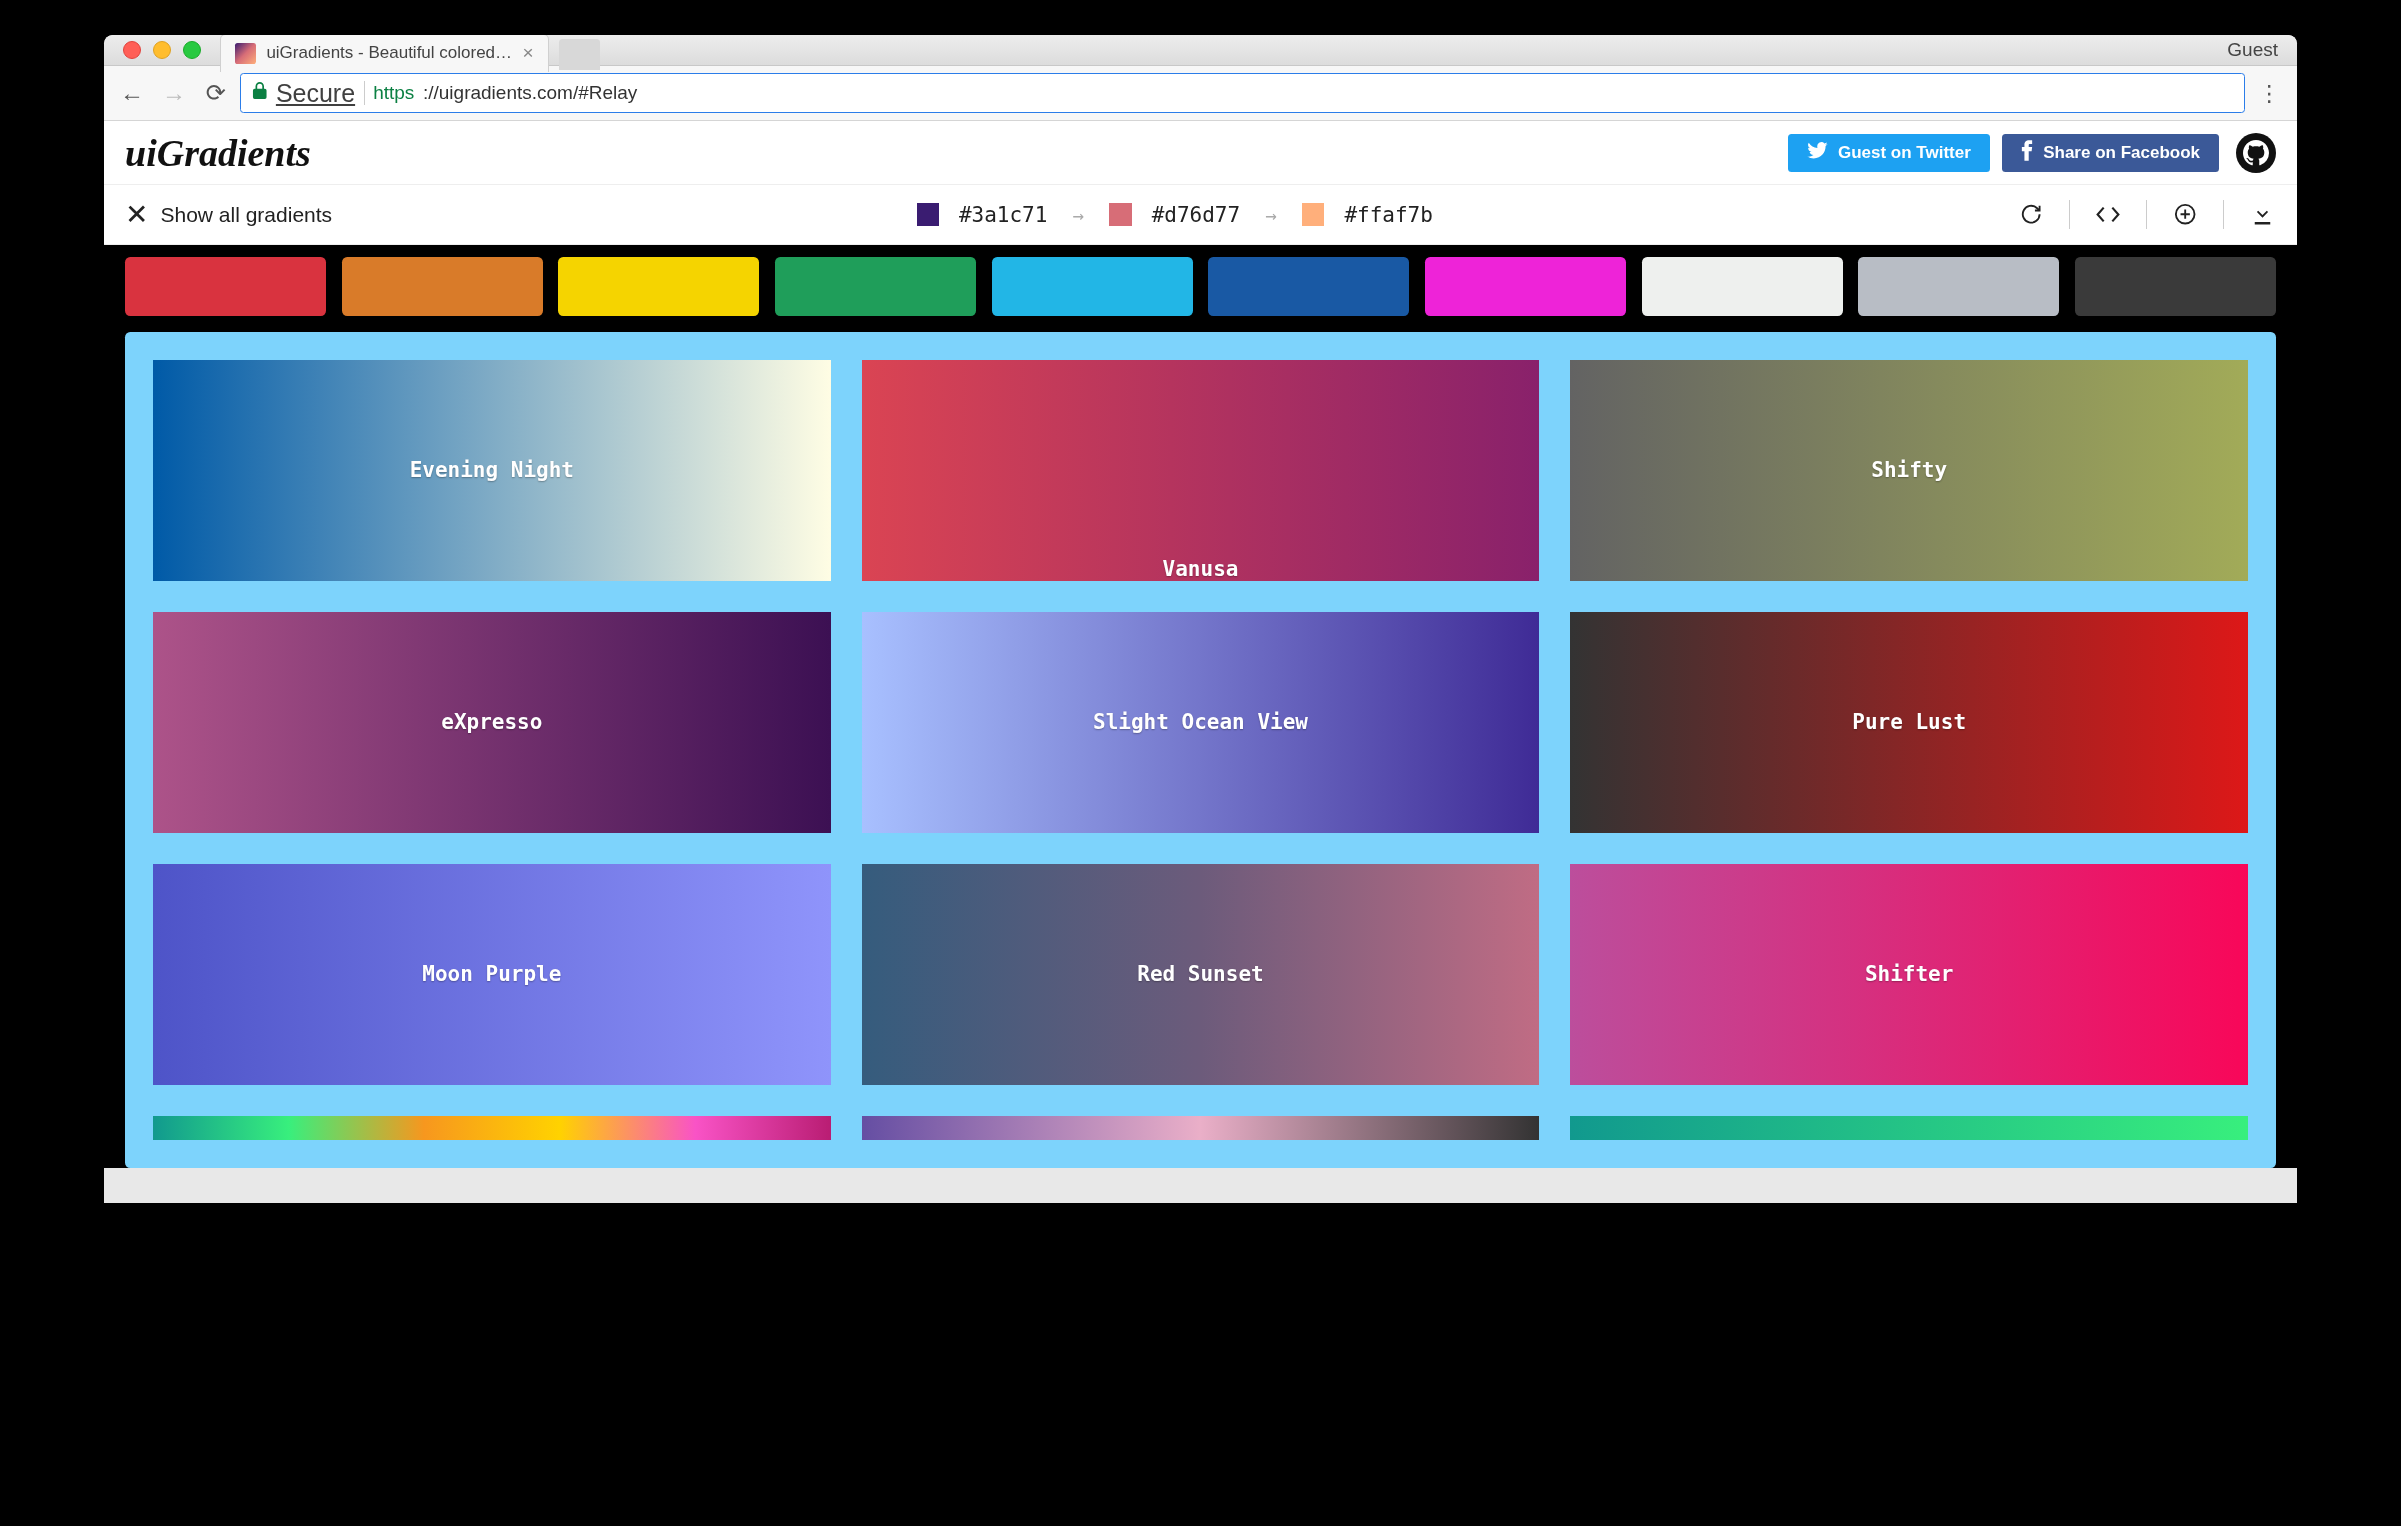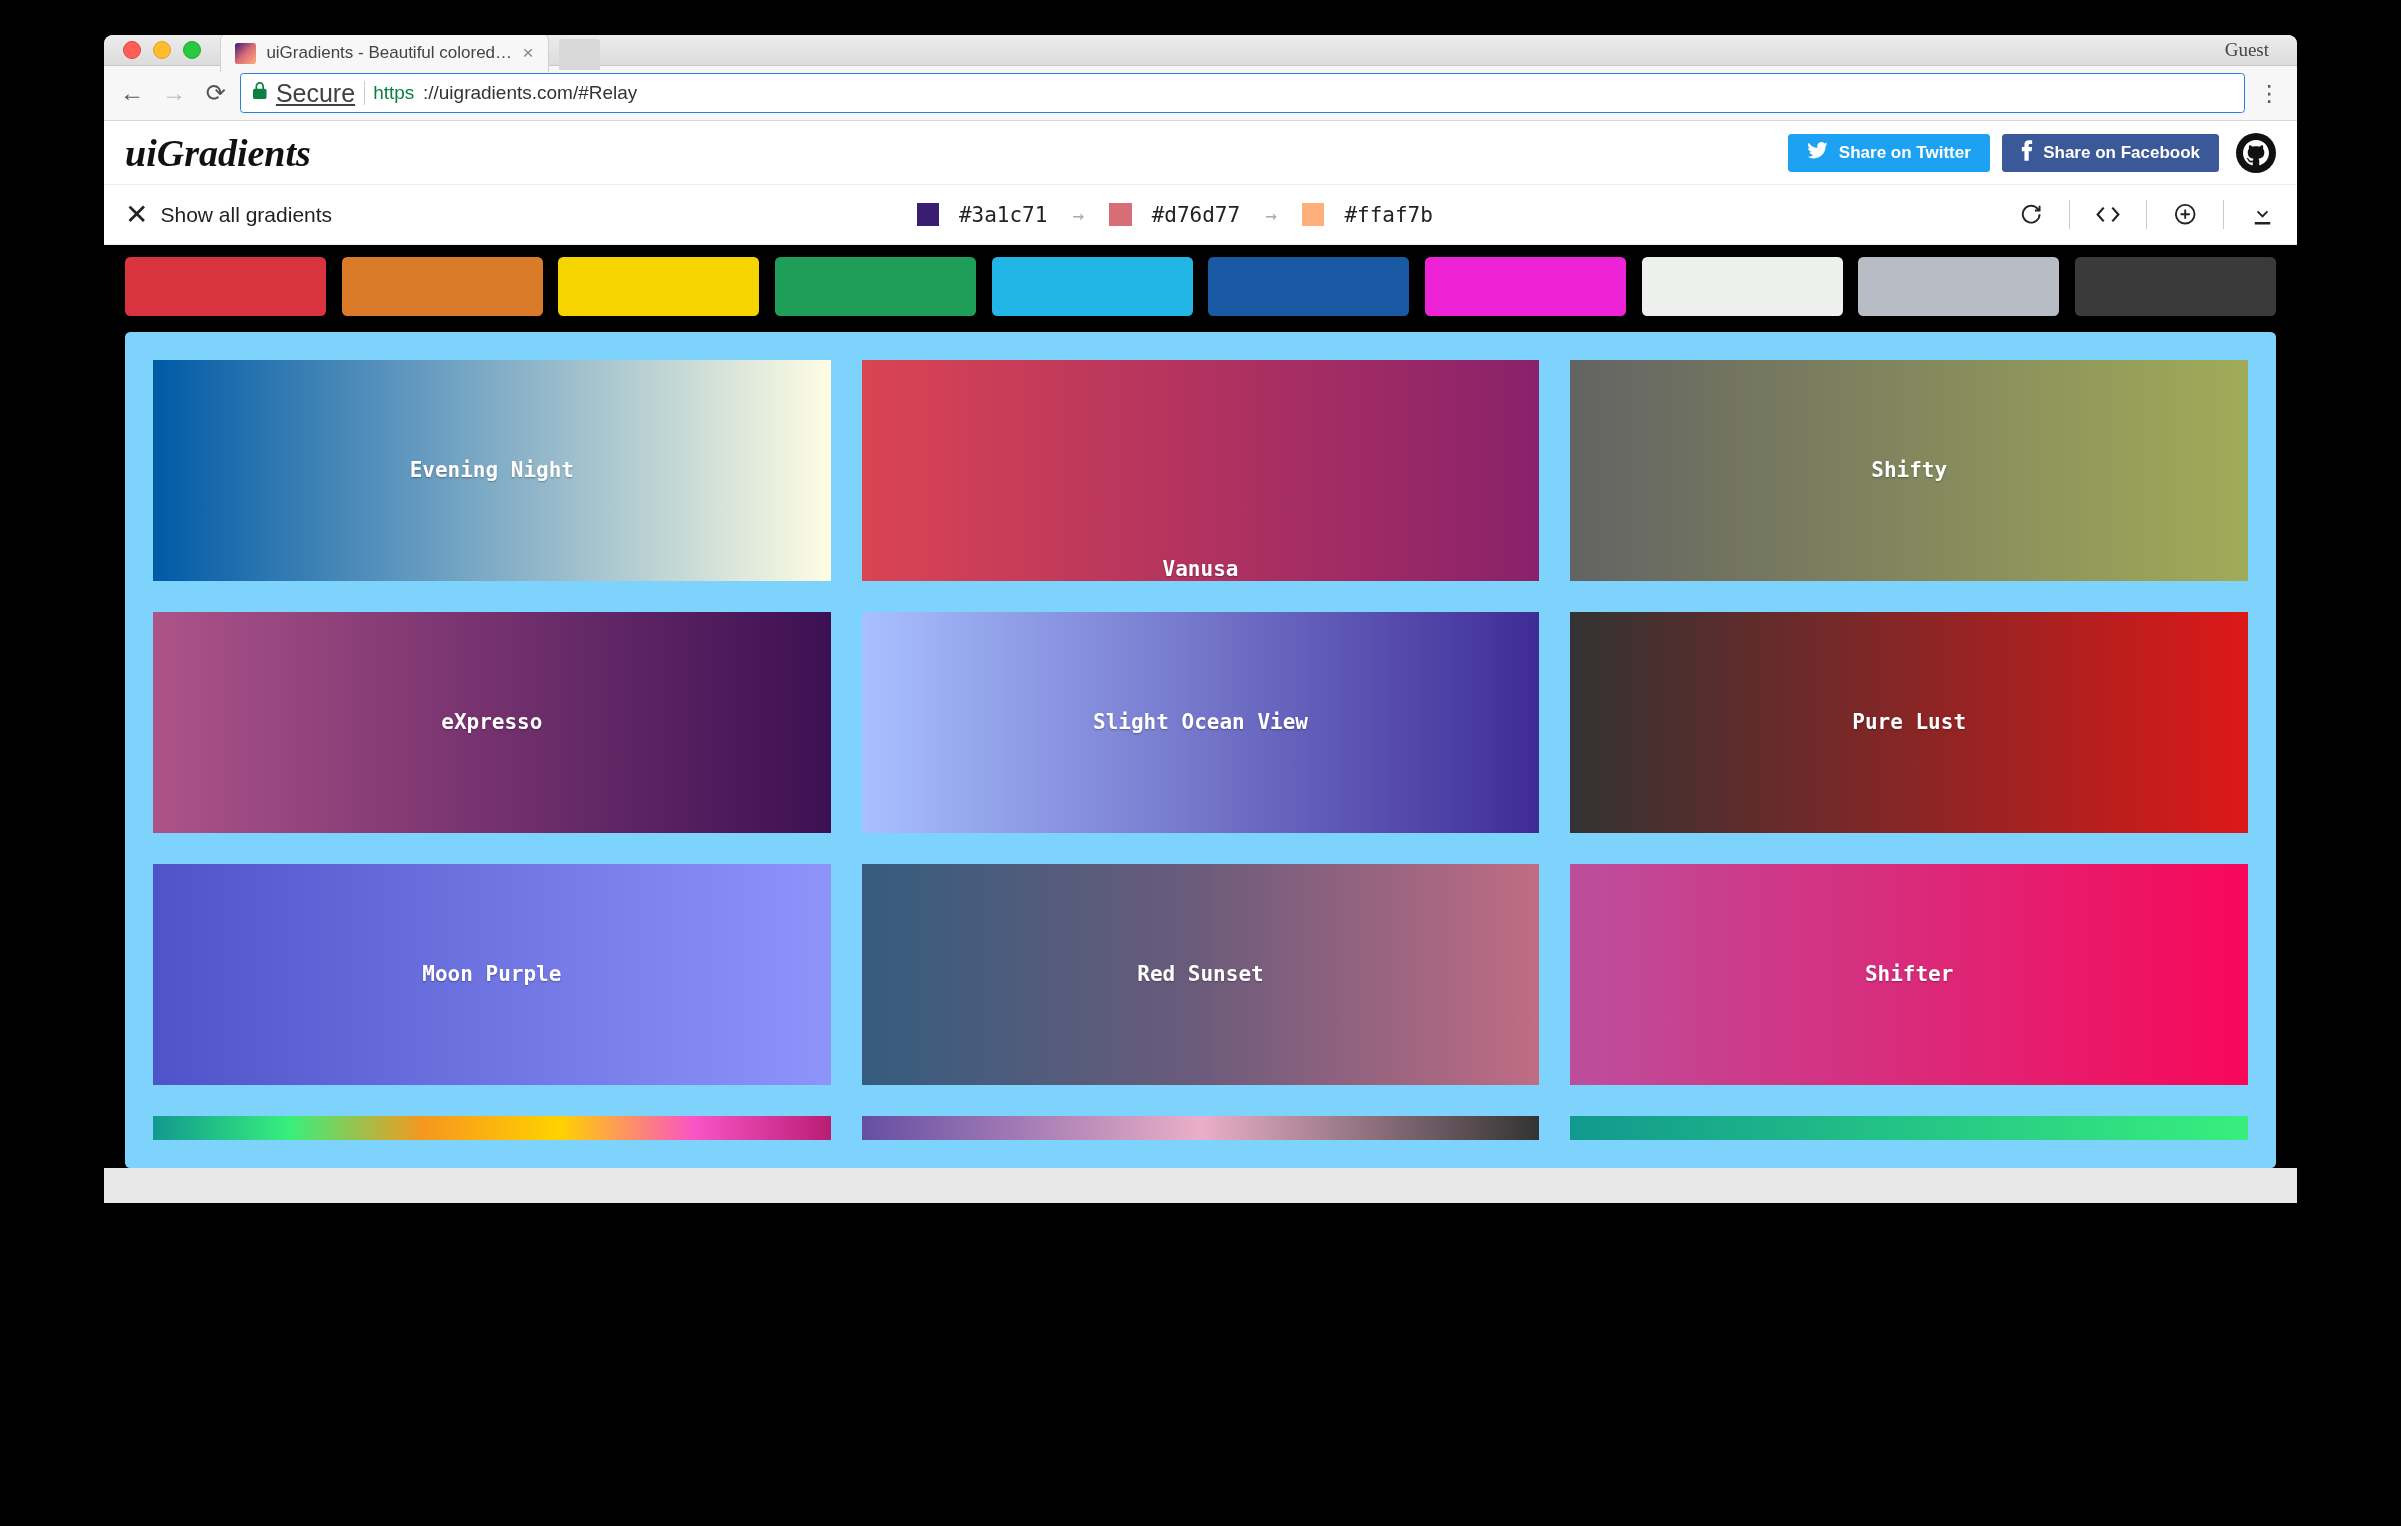--- a/index.html
+++ b/index.html
@@ -57,21 +57,21 @@
 .tab-title { font-size: 17px; color: #444; white-space: nowrap; overflow: hidden; text-overflow: ellipsis; flex: 1; }
 .tab-close { color: #888; font-size: 19px; }
 .newtab {
   width: 41px; height: 31px;
   background: #d8d8d8;
   margin-left: 10.4px;
   border-radius: 3.5px 3.5px 0 0;
   margin-top: 8.6px;
 }
 .titlebar-spacer { flex: 1; }
-.guest { padding-right: 28px; font-size: 19px; color: #444; font-family: Liberation Serif, serif; }
+.guest { padding-right: 19px; font-size: 19px; color: #444; }
 
 .toolbar {
   height: 55px;
   background: #f7f7f7;
   border-bottom: 0.9px solid #d5d5d5;
   display: flex;
   align-items: center;
   padding: 0 10.4px;
   gap: 7px;
 }
@@ -259,21 +259,21 @@
 
     <div class="app-header">
       <div class="logo">uiGradients</div>
       <div class="header-spacer"></div>
       <div class="share-btn share-twitter">
         <span>
           <svg width="21" height="17" viewBox="0 0 24 20">
               <path fill="#fff" d="M24 2.4a9.8 9.8 0 0 1-2.8.8 4.9 4.9 0 0 0 2.1-2.7 9.8 9.8 0 0 1-3.1 1.2A4.9 4.9 0 0 0 11.8 6a4.9 4.9 0 0 0 .1 1.1A13.9 13.9 0 0 1 1.7.9 4.9 4.9 0 0 0 3.2 7.4a4.9 4.9 0 0 1-2.2-.6v.1a4.9 4.9 0 0 0 3.9 4.8 4.9 4.9 0 0 1-2.2.1 4.9 4.9 0 0 0 4.6 3.4A9.8 9.8 0 0 1 0 17.2 13.9 13.9 0 0 0 7.5 19.4c9 0 14-7.5 14-14v-.6A10 10 0 0 0 24 2.4z"></path>
             </svg>
         </span>
-        <span>Share on Twitter</span>
+        <span>Guest on Twitter</span>
       </div>
       <div class="share-btn share-facebook">
         <span>
           <svg width="12" height="21" viewBox="0 0 14 24">
               <path fill="#fff" d="M9 8V6c0-1 .2-1.5 1.7-1.5H13V0H9.7C5.6 0 4 2 4 5.4V8H1v5h3v11h5V13h3.4l.6-5H9z"></path>
             </svg>
         </span>
         <span>Share on Facebook</span>
       </div>
       <div class="github-link">

